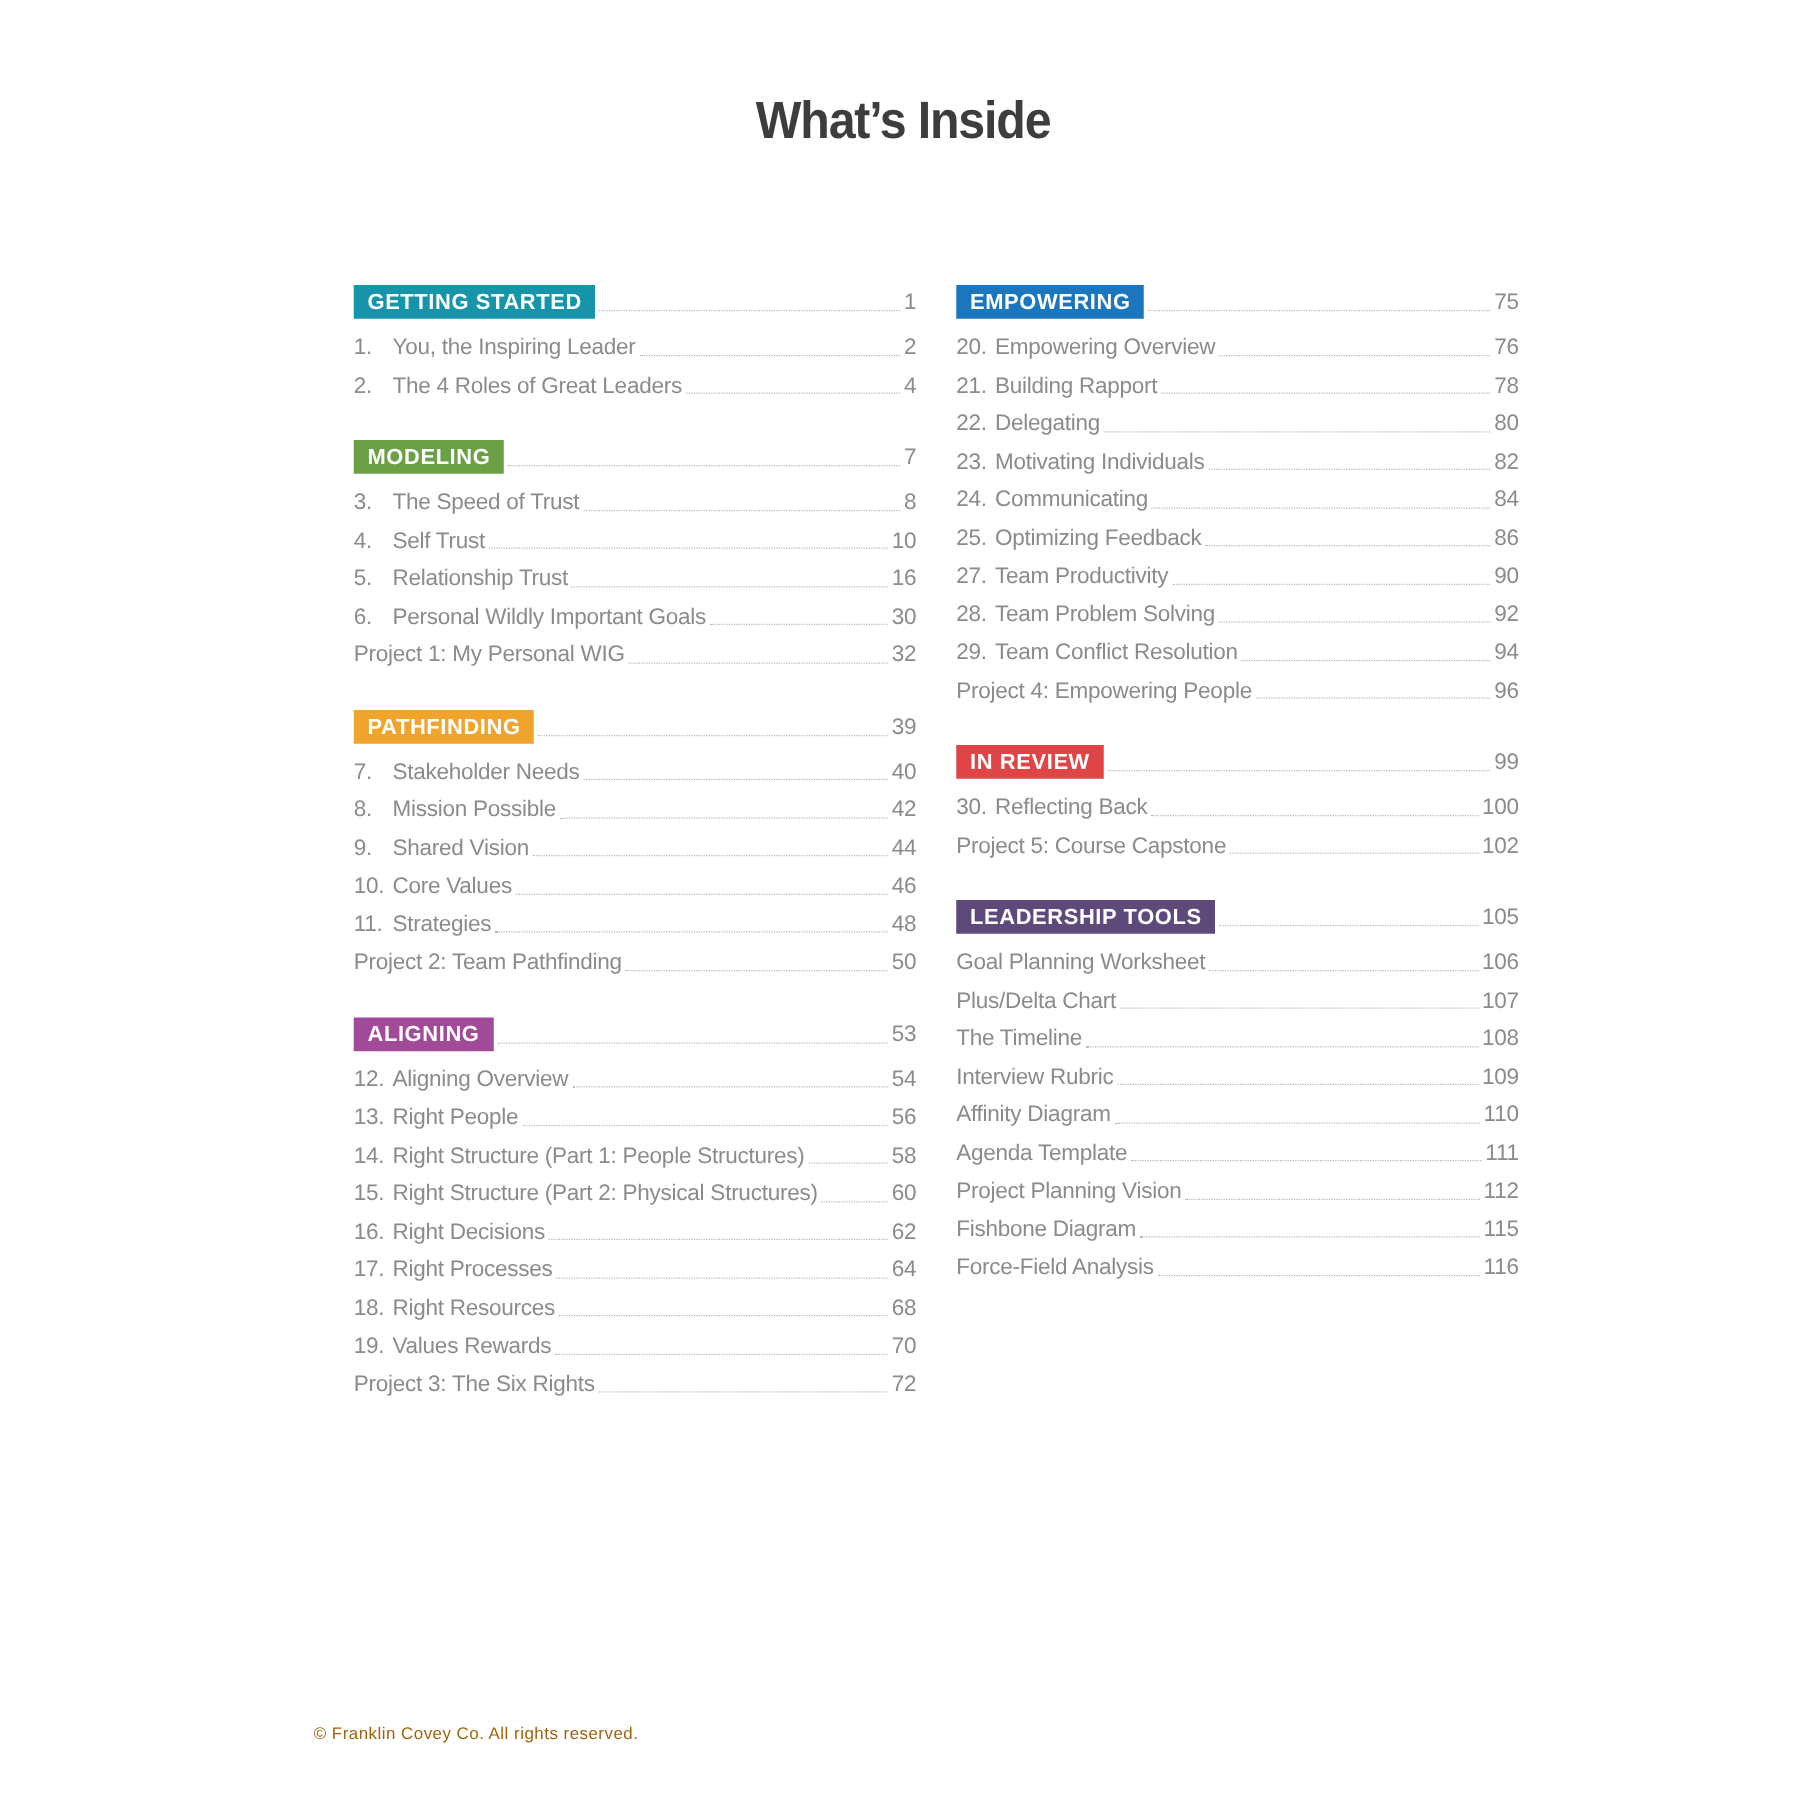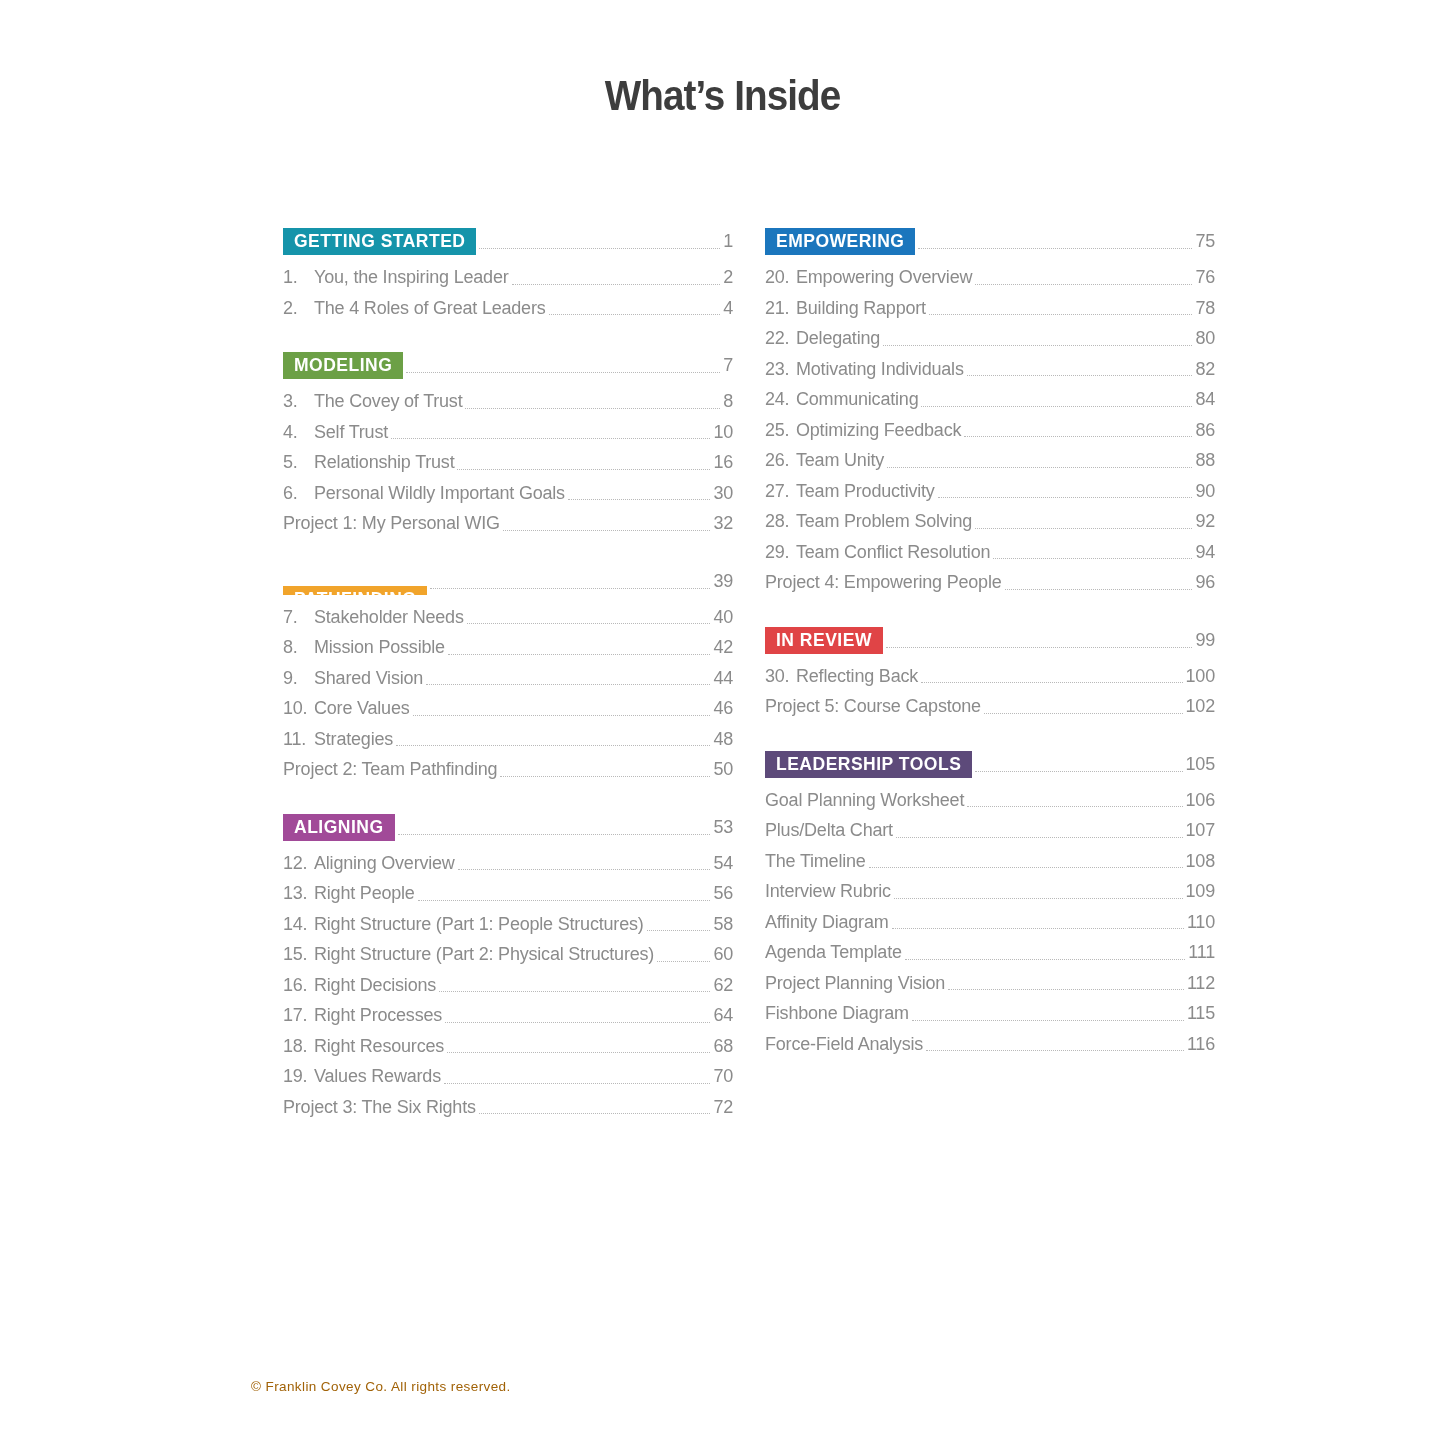--- a/index.html
+++ b/index.html
@@ -74,21 +74,21 @@
 
   <section class="section">
     <div class="row head-row">
       <span class="badge" style="background: rgb(108, 160, 70);">MODELING</span>
       <span class="leader"></span>
       <span class="pg">7</span>
     </div>
     <div class="entries">
   <div class="row entry-row">
     <span class="num">3.</span>
-    <span class="label">The Covey of Trust</span>
+    <span class="label">The Speed of Trust</span>
     <span class="leader"></span>
     <span class="pg">8</span>
   </div>
 
   <div class="row entry-row">
     <span class="num">4.</span>
     <span class="label">Self Trust</span>
     <span class="leader"></span>
     <span class="pg">10</span>
   </div>
@@ -111,21 +111,21 @@
 
     <span class="label">Project 1: My Personal WIG</span>
     <span class="leader"></span>
     <span class="pg">32</span>
   </div>
 </div>
   </section>
 
   <section class="section">
     <div class="row head-row">
-      <span class="badge" style="background: rgb(241, 164, 43); margin-top: 18px;">PATHFINDING</span>
+      <span class="badge" style="background: rgb(241, 164, 43);">PATHFINDING</span>
       <span class="leader"></span>
       <span class="pg">39</span>
     </div>
     <div class="entries">
   <div class="row entry-row">
     <span class="num">7.</span>
     <span class="label">Stakeholder Needs</span>
     <span class="leader"></span>
     <span class="pg">40</span>
   </div>
@@ -282,26 +282,20 @@
     <span class="pg">84</span>
   </div>
 
   <div class="row entry-row">
     <span class="num">25.</span>
     <span class="label">Optimizing Feedback</span>
     <span class="leader"></span>
     <span class="pg">86</span>
   </div>
 
-  <div class="row entry-row">
-    <span class="num">26.</span>
-    <span class="label">Team Unity</span>
-    <span class="leader"></span>
-    <span class="pg">88</span>
-  </div>
 
   <div class="row entry-row">
     <span class="num">27.</span>
     <span class="label">Team Productivity</span>
     <span class="leader"></span>
     <span class="pg">90</span>
   </div>
 
   <div class="row entry-row">
     <span class="num">28.</span>

